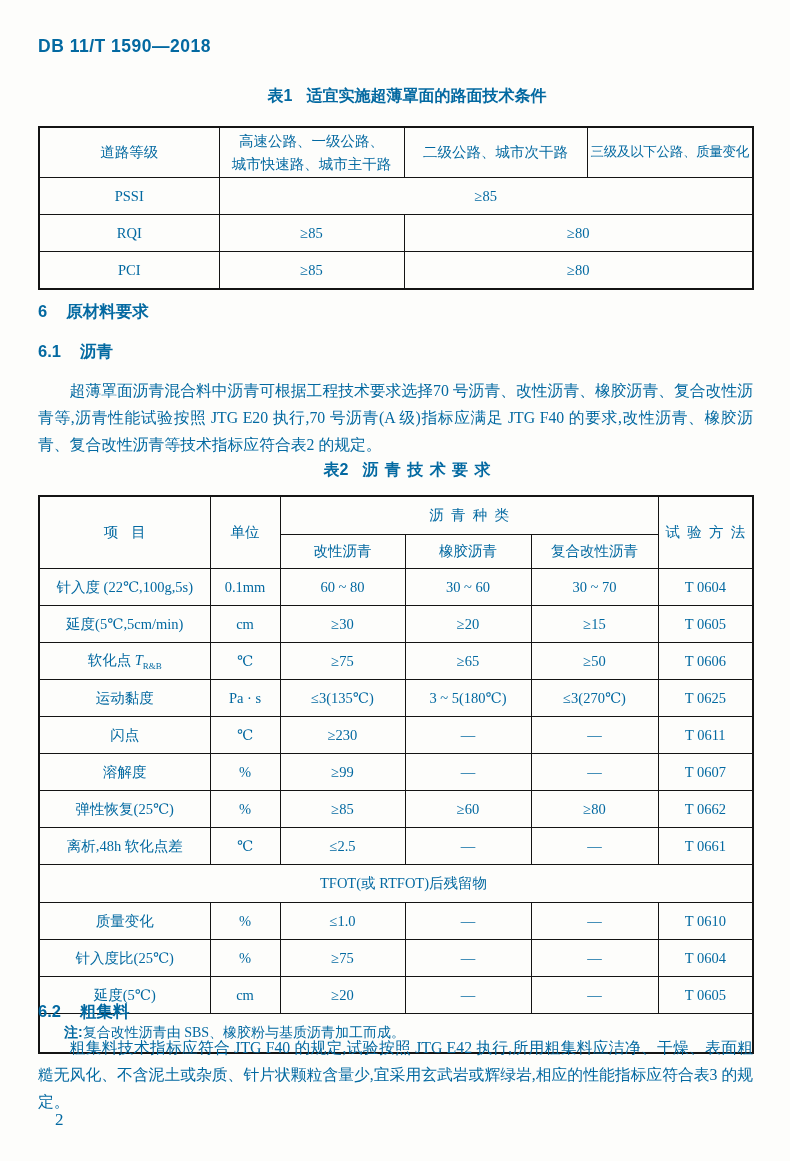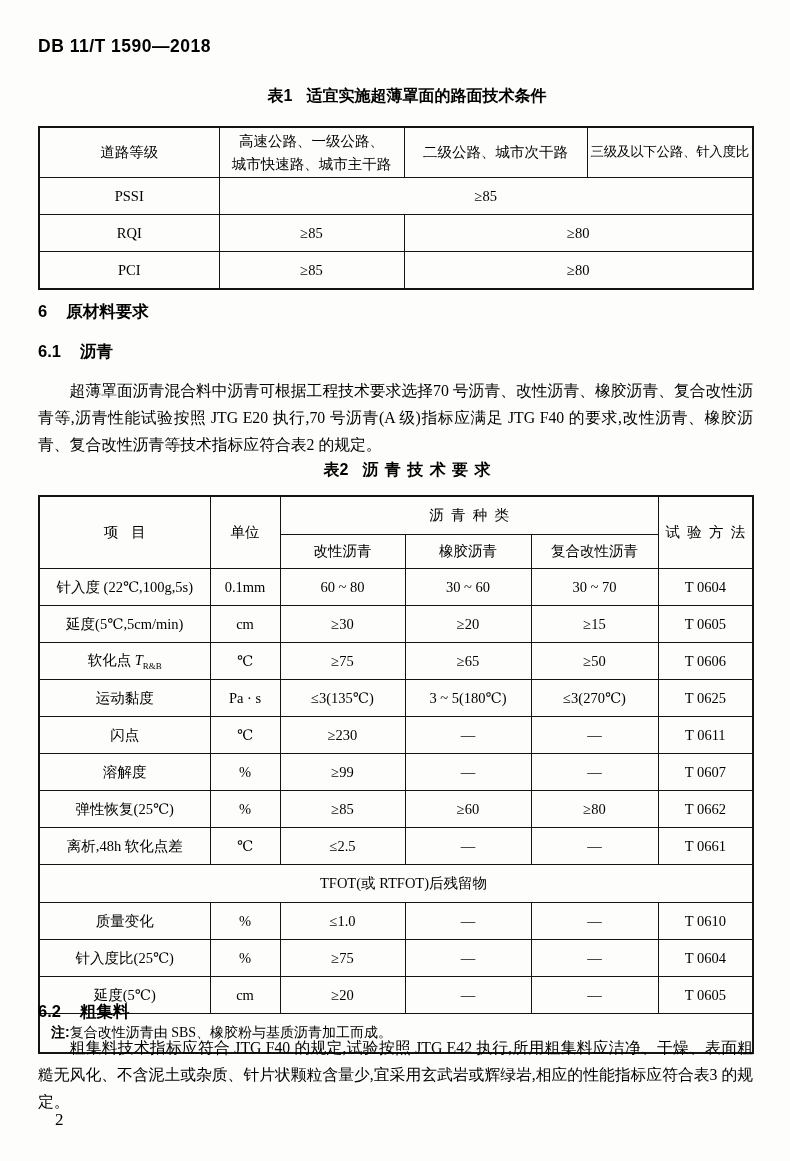--- a/index.html
+++ b/index.html
@@ -1,18 +1,18 @@
 <!DOCTYPE html>
 <html><head>
 <meta charset="utf-8">
 <style>
   html,body { margin:0; padding:0; background:#ffffff; }
   .page {
     position:relative; width:790px; height:1161px; margin:0 auto;
-    background:#fdfdfb; color:#000000; overflow:hidden;
+    background:#fdfdfb; color:#0369a1; overflow:hidden;
     font-family:"Liberation Serif","DejaVu Serif",serif;
   }
   .abs { position:absolute; }
   .doc-code {
     left:38px; top:36px;
     font-family:"Liberation Sans","DejaVu Sans",sans-serif;
     font-weight:bold; font-size:17.5px; letter-spacing:0.5px;
   }
   .tbl-caption {
     left:12px; width:790px; text-align:center;
@@ -29,21 +29,21 @@
   }
   .t1 { left:38px; top:126px; width:714px; }
   .t1 .hdr td { height:45px; line-height:1.55; }
   .t1 .row td { height:32px; }
   .t1 .tight { font-size:13.5px; letter-spacing:-0.3px; }
   .t2 { left:38px; top:495px; width:714px; }
   .t2 .h1 td { height:33px; }
   .t2 .h2 td { height:29px; }
   .t2 .dr td { height:32px; }
   .t2 .sec td { height:33px;padding-left:18px; }
-  .t2 .note td { height:34px; text-align:left; padding-left:11px; font-size:14px; }
+  .t2 .note td { height:34px; text-align:left; padding-left:24px; font-size:14px; }
   .ls-s { letter-spacing:0.5em; margin-right:-0.5em; }
   .ls-w { letter-spacing:0.9em; margin-right:-0.9em; }
   .note-label { font-family:"Liberation Sans","DejaVu Sans",sans-serif; font-weight:bold; }
   .sec-heading {
     left:38px;
     font-family:"Liberation Sans","DejaVu Sans",sans-serif;
     font-weight:bold; font-size:16.5px;
   }
   .sec-heading .num { margin-right:19px; }
   .para {
@@ -73,21 +73,21 @@
         <col style="width:166px">
       </colgroup>
     <tbody>
         <tr class="hdr">
       <td>道路等级</td>
       <td>
             <span style="display:block">高速公路、一级公路、</span>
             <span style="display:block">城市快速路、城市主干路</span>
           </td>
       <td>二级公路、城市次干路</td>
-      <td class="tight">三级及以下公路、针入度比</td>
+      <td class="tight">三级及以下公路、质量变化</td>
     </tr>
     <tr class="row">
       <td>PSSI</td>
       <td colspan="3">≥85</td>
     </tr>
     <tr class="row">
       <td>RQI</td>
       <td>≥85</td>
       <td colspan="2">≥80</td>
     </tr>

